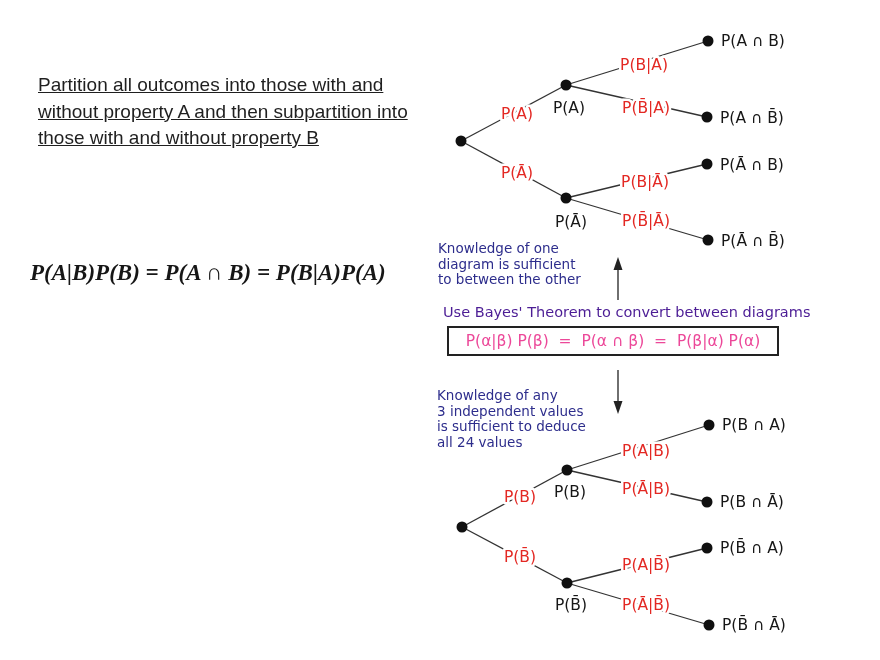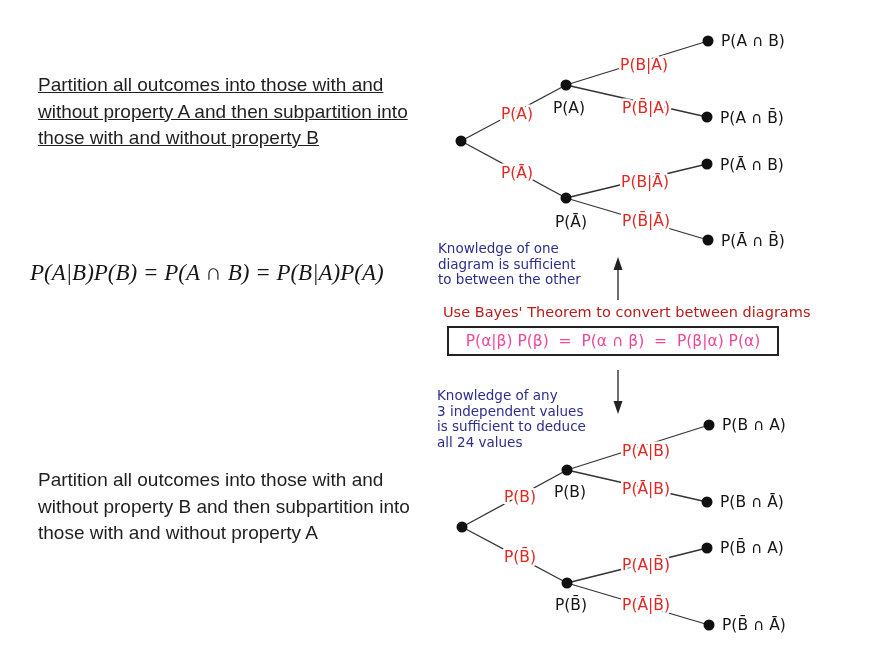--- a/index.html
+++ b/index.html
@@ -13,21 +13,21 @@
     font-size:19px; line-height:26.5px; color:#1f1f1f; width:378px;
   }
   .formula {
     font-family:"Liberation Serif","DejaVu Serif",serif;
     font-style:italic; font-size:23px; color:#161616; white-space:nowrap;
   }
   .note {
     font-size:13.5px; line-height:15.5px; color:var(--blue);
     white-space:nowrap;
   }
-  .caption { font-size:14.5px; color:#b91c1c; white-space:nowrap; }
+  .caption { font-size:14.5px; color:#4c1d95; white-space:nowrap; }
   .formula-box {
     width:332px; height:30px; border:2px solid #222;
     display:flex; align-items:center; justify-content:center;
     box-sizing:border-box;
   }
   .formula-box span { font-size:15.5px; color:#ec4899; white-space:pre; }
   svg .edge { stroke:#333; stroke-width:1.3; }
   svg .dot  { fill:#101010; }
   svg text {
     font-family:"DejaVu Sans","Liberation Sans",sans-serif;
@@ -39,24 +39,23 @@
   .arrow line { stroke:#222; stroke-width:1.3; }
   .arrow polygon { fill:#222; }
 </style>
 </head>
 <body>
 
 <div class="slide">
 
   <div class="abs para" style="left:38px; top:72px;text-decoration:underline;">Partition all outcomes into those with and without property A and then subpartition into those with and without property B</div>
 
-  <div class="abs formula" style="left:30px; top:260px;">P(A|B)P(B) = P(A ∩ B) = P(B|A)P(A)</div>
+  <div class="abs formula" style="left:30px; top:260px;font-weight:bold;">P(A|B)P(B) = P(A ∩ B) = P(B|A)P(A)</div>
 
 
-  <div class="abs para" style="left:38px; top:467px;">Partition all outcomes into those with and without property B and then subpartition into those with and without property A</div>
 
   <svg class="abs" style="left:430px; top:0;" width="450" height="262" viewBox="0 0 450 262">
     <line class="edge" x1="31" y1="141" x2="136" y2="85"></line>
     <line class="edge" x1="31" y1="141" x2="136" y2="198"></line>
     <line class="edge" x1="136" y1="85" x2="278" y2="41"></line>
     <line class="edge" x1="136" y1="85" x2="277" y2="117"></line>
     <line class="edge" x1="136" y1="198" x2="277" y2="164"></line>
     <line class="edge" x1="136" y1="198" x2="278" y2="240"></line>
 
     <circle class="dot" cx="31" cy="141" r="5.5"></circle>

